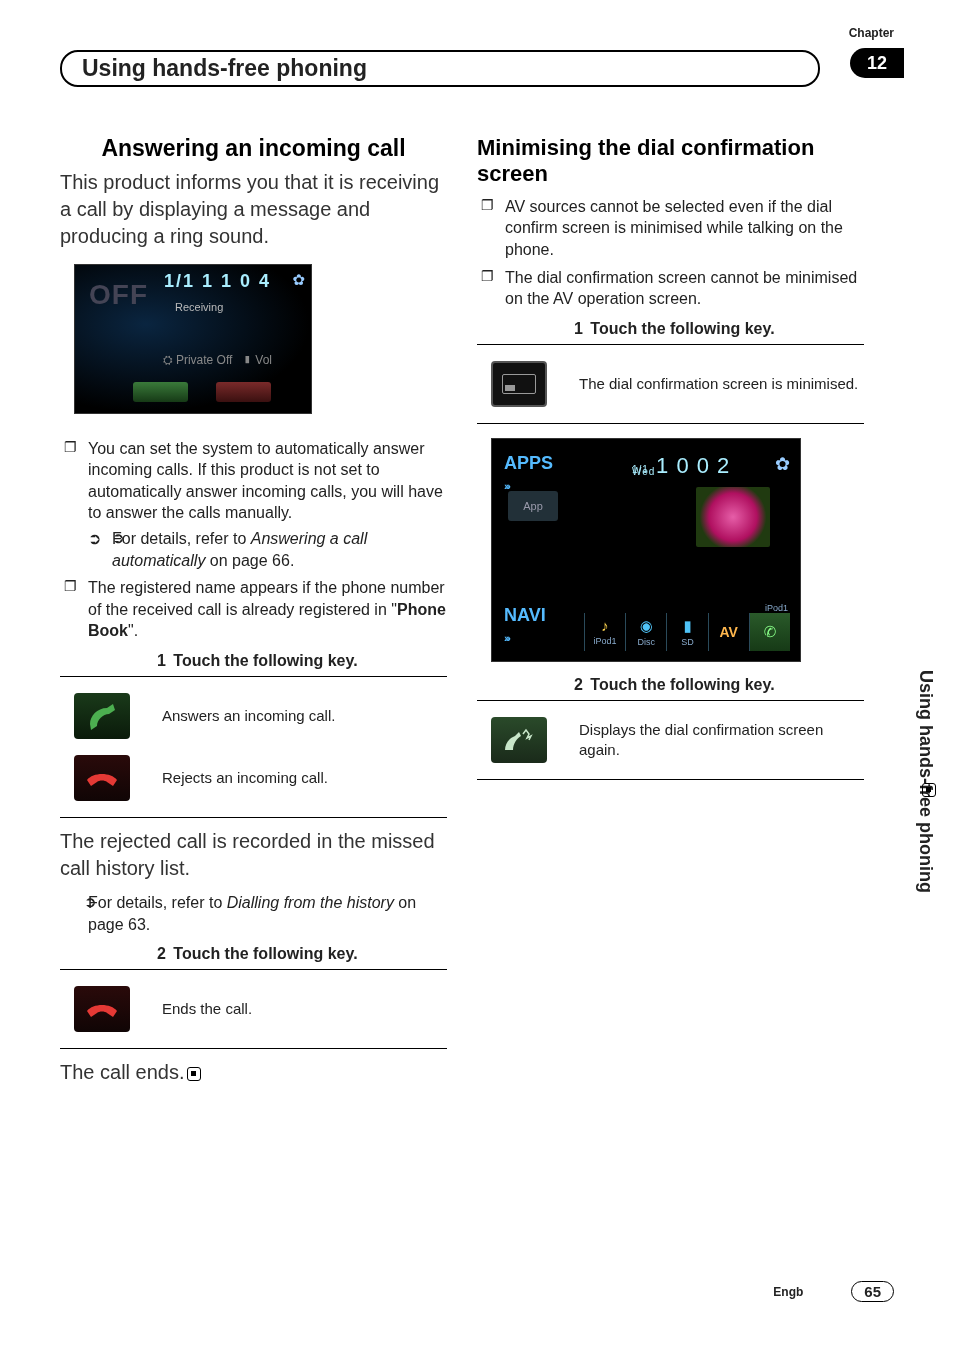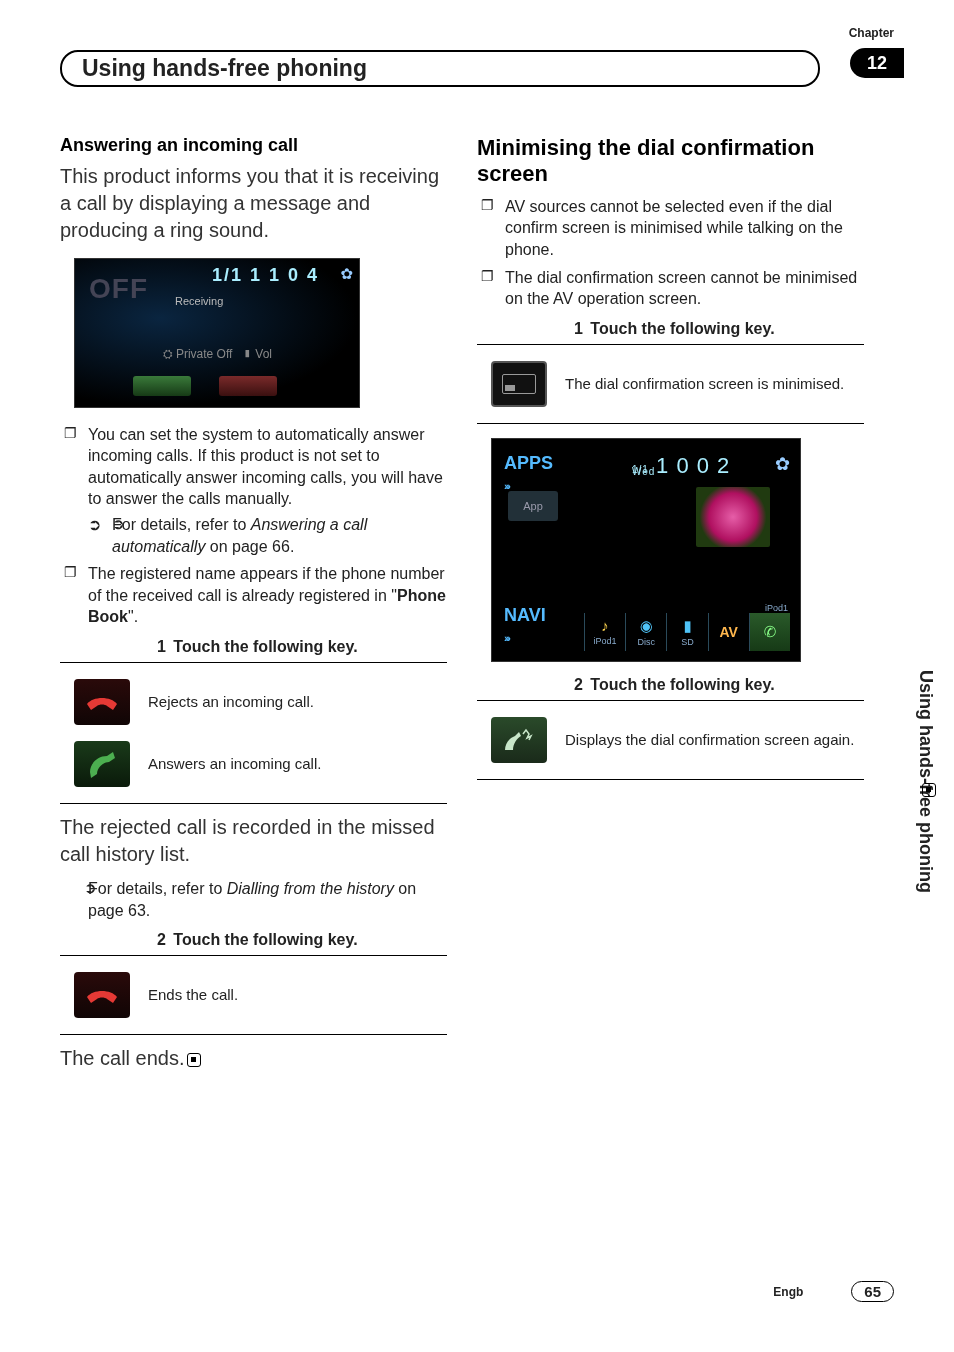--- a/index.html
+++ b/index.html
@@ -8,44 +8,44 @@
   .header { position: absolute; top: 30px; left: 60px; right: 60px; }
   .chapter-label { position: absolute; right: 0; top: -4px; font-size: 12px; font-weight: bold; }
   .chapter-badge { position: absolute; right: -10px; top: 18px; width: 54px; height: 30px; background: #000; color: #fff; border-radius: 15px 0 0 15px; display: flex; align-items: center; justify-content: center; font-size: 18px; font-weight: bold; }
   .header-bar { margin-top: 20px; border: 2px solid #000; border-radius: 18px; padding: 3px 20px; display: inline-block; min-width: 760px; }
   .header-title { font-size: 23px; font-weight: bold; }
 
   .content { position: absolute; top: 135px; left: 60px; right: 90px; display: flex; gap: 30px; }
   .col { width: 392px; }
 
   .h2 { font-size: 22px; font-weight: bold; color: #000; line-height: 1.2; margin-bottom: 8px; }
-  .h3 { font-size: 18px; font-weight: bold; color: #000; line-height: 1.2; margin-bottom: 6px; }
+  .h3 { font-size: 23px; font-weight: bold; color: #000; line-height: 1.2; margin-bottom: 6px; text-align: center; }
   .body { font-size: 20px; line-height: 1.35; color: #333; margin-bottom: 10px; }
   .step { font-size: 16px; font-weight: bold; margin: 8px 0 6px 0; text-align: center; }
   .step .num { display: inline-block; width: 24px; }
   .hr { border: none; border-top: 1px solid #000; margin: 4px 0 10px 0; }
 
   .bullets { margin: 8px 0 10px 0; }
   .bullets li { list-style: none; font-size: 16px; line-height: 1.35; margin-bottom: 6px; padding-left: 28px; position: relative; }
   .sq::before { content: "❐"; position: absolute; left: 4px; top: 0; font-size: 14px; }
   .arrow-item { list-style: none; font-size: 16px; line-height: 1.35; padding-left: 48px; position: relative; margin-bottom: 6px; }
   .arrow-item::before { content: "➲"; position: absolute; left: 24px; top: 0; font-size: 15px; }
   .italic { font-style: italic; }
   .bold { font-weight: bold; }
 
-  .kv-row { display: flex; align-items: center; gap: 18px; margin: 16px 0; padding-left: 14px; }
+  .kv-row { display: flex; align-items: center; gap: 32px; margin: 16px 0; padding-left: 14px; }
   .kv-icon { width: 56px; height: 46px; border-radius: 4px; display: flex; align-items: center; justify-content: center; flex-shrink: 0; }
   .kv-text { font-size: 15px; line-height: 1.3; flex: 1; }
 
   .icon-green { background: linear-gradient(#1a3a1a,#0a1a0a); }
   .icon-red { background: linear-gradient(#2a0a0a,#100505); }
   .icon-dark { background: #111; border: 2px solid #555; }
   .icon-phone { background: linear-gradient(#2a4a2a,#1a2a1a); }
 
-  .screenshot { width: 286px; height: 150px; margin: 14px 0 16px 14px; background: radial-gradient(ellipse at 30% 40%, #0a2540 0%, #000 70%); border: 1px solid #333; position: relative; }
+  .screenshot { width: 238px; height: 150px; margin: 14px 0 24px 14px; background: radial-gradient(ellipse at 30% 40%, #0a2540 0%, #000 70%); border: 1px solid #333; position: relative; }
   .screenshot2 { width: 310px; height: 224px; margin: 14px 0 14px 14px; background: #000; border: 1px solid #333; position: relative; }
 
   .side-tab { position: absolute; right: 18px; top: 670px; writing-mode: vertical-rl; font-size: 18px; font-weight: bold; }
   .end-mark { display: inline-block; width: 14px; height: 14px; border: 1.5px solid #000; border-radius: 3px; position: relative; vertical-align: middle; margin-left: 2px; }
   .end-mark::after { content: ""; position: absolute; width: 5px; height: 5px; background: #000; top: 3px; left: 3px; }
   .side-end { position: absolute; right: 18px; top: 780px; }
 
   .footer { position: absolute; bottom: 50px; right: 60px; display: flex; align-items: center; gap: 14px; }
   .footer-lang { font-size: 12px; font-weight: bold; }
   .page-num { border: 1.5px solid #000; border-radius: 12px; padding: 1px 12px; font-size: 15px; font-weight: bold; margin-left: 34px; }
@@ -118,35 +118,35 @@
       </li>
       <li class="sq">
         <span>The registered name appears if the phone number of the received call is already registered in "</span><span class="bold">Phone Book</span><span>".</span>
       </li>
     </ul>
 
     <div class="step"><span class="num">1</span><span>Touch the following key.</span></div>
     <hr class="hr">
 
     <div class="kv-row">
+      <div class="kv-icon icon-green">
+        <svg width="34" height="28" viewBox="0 0 34 28">
+            <path d="M5 22 C5 14, 12 6, 22 6 L28 2 L30 8 L24 12 C18 12, 12 18, 12 24 L6 28 Z" fill="#4caf50"></path>
+          </svg>
+      </div>
+      <div class="kv-text">Answers an incoming call.</div>
+    </div>
+
+    <div class="kv-row">
       <div class="kv-icon icon-red">
         <svg width="38" height="24" viewBox="0 0 38 24">
             <path d="M4 14 C10 6, 28 6, 34 14 L30 20 L24 16 C22 14, 16 14, 14 16 L8 20 Z" fill="#e53935"></path>
           </svg>
       </div>
       <div class="kv-text">Rejects an incoming call.</div>
-    </div>
-
-    <div class="kv-row">
-      <div class="kv-icon icon-green">
-        <svg width="34" height="28" viewBox="0 0 34 28">
-            <path d="M5 22 C5 14, 12 6, 22 6 L28 2 L30 8 L24 12 C18 12, 12 18, 12 24 L6 28 Z" fill="#4caf50"></path>
-          </svg>
-      </div>
-      <div class="kv-text">Answers an incoming call.</div>
     </div>
     <hr class="hr">
 
     <div class="body">The rejected call is recorded in the missed call history list.</div>
     <ul class="bullets">
       <li class="arrow-item">
         <span>For details, refer to </span><span class="italic">Dialling from the history</span><span> on page 63.</span>
       </li>
     </ul>
 

